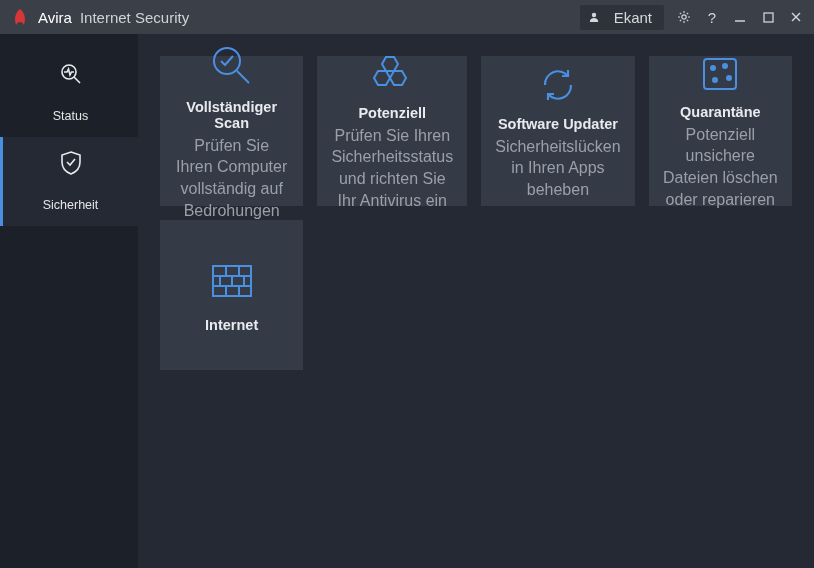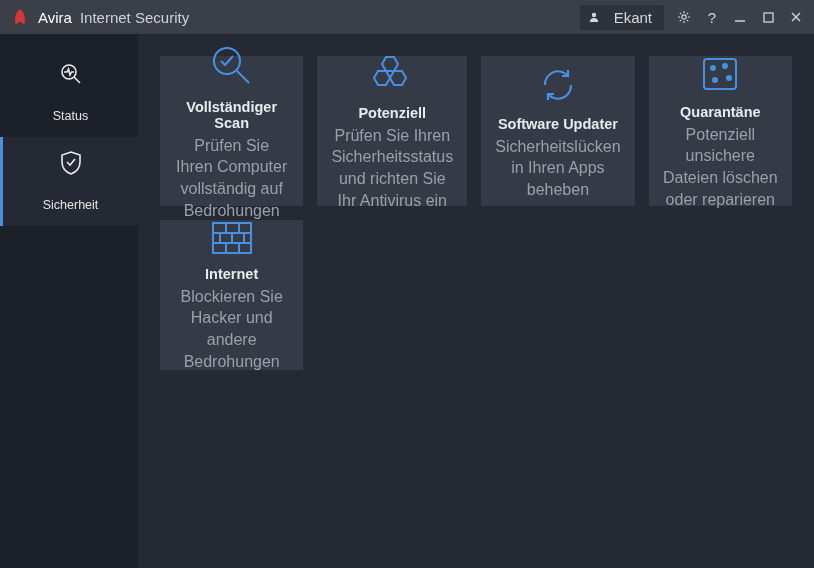--- a/index.html
+++ b/index.html
@@ -285,18 +285,17 @@
             <line x1="18" y1="5" x2="18" y2="15"></line>
             <line x1="31" y1="5" x2="31" y2="15"></line>
             <line x1="12" y1="15" x2="12" y2="25"></line>
             <line x1="24" y1="15" x2="24" y2="25"></line>
             <line x1="36" y1="15" x2="36" y2="25"></line>
             <line x1="18" y1="25" x2="18" y2="35"></line>
             <line x1="31" y1="25" x2="31" y2="35"></line>
           </svg>
         </div>
         <div class="tile-title">Internet</div>
-        <div class="tile-desc">Blockieren Sie Hacker und andere Bedrohungen</div>
       </div>
 
     </div>
   </div>
 </div>
 
 </body></html>

